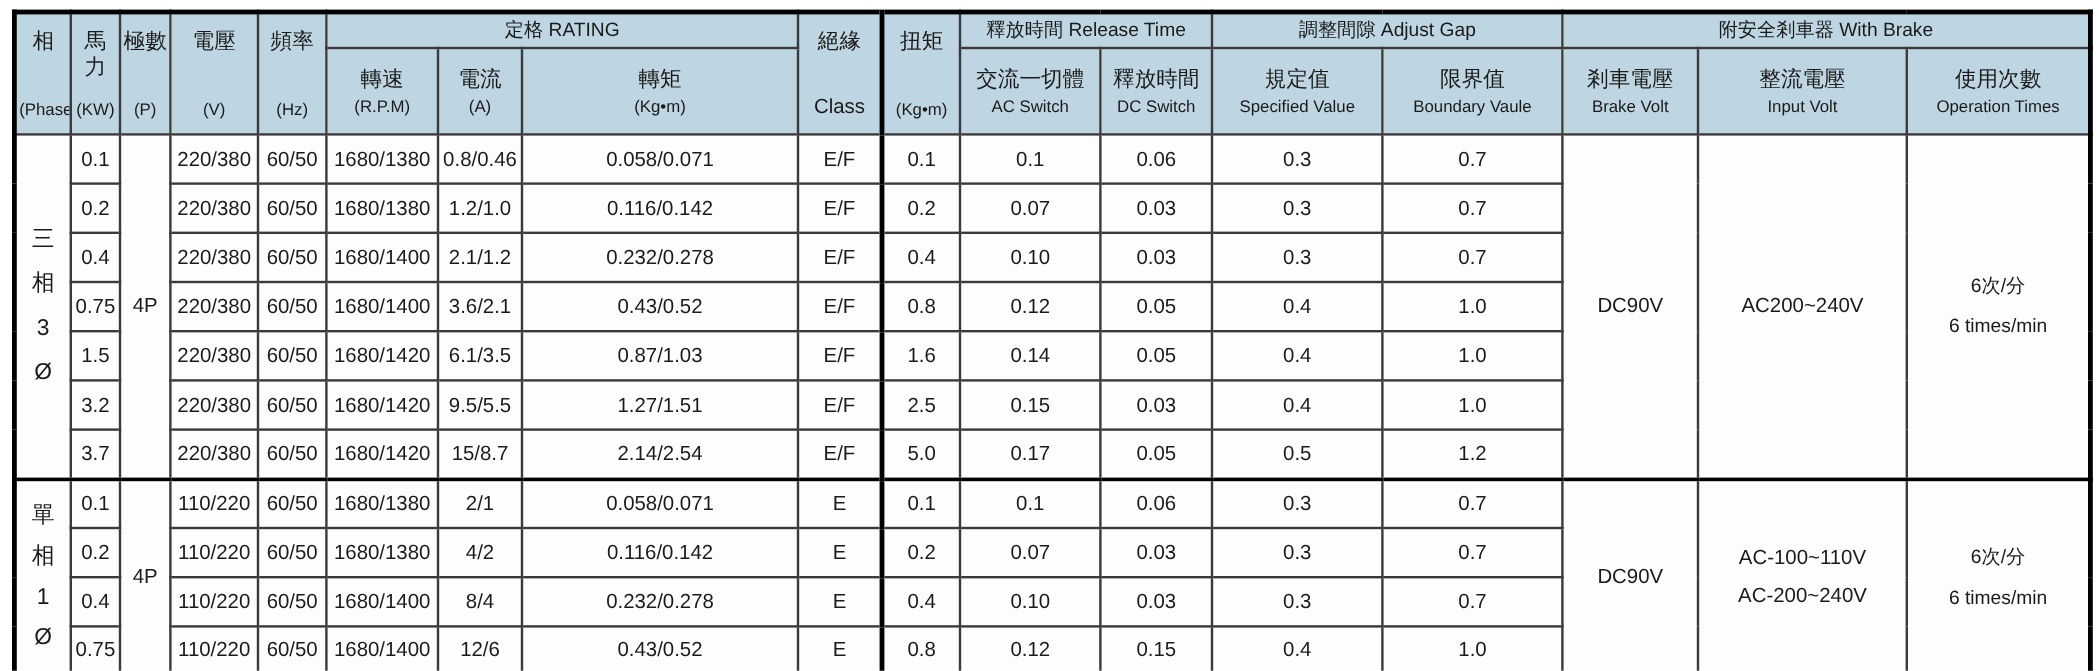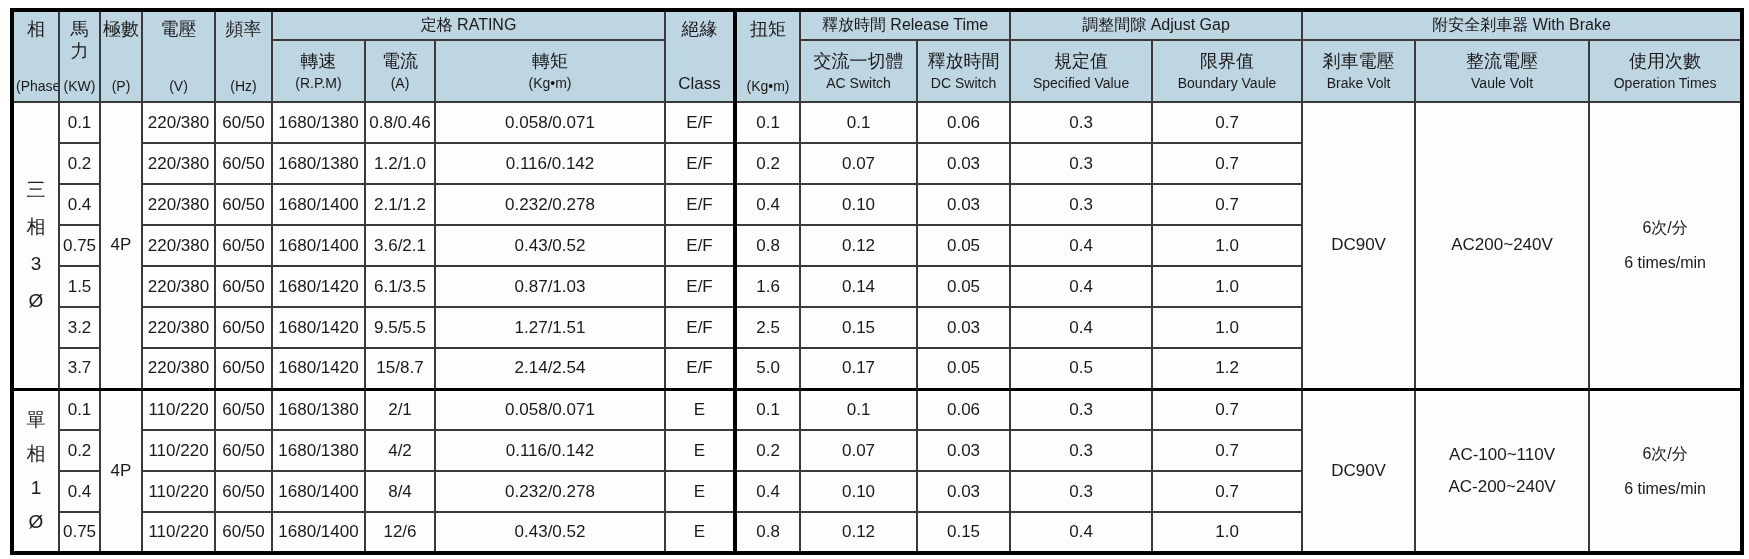--- a/index.html
+++ b/index.html
@@ -21,21 +21,21 @@
     border:2px solid #3a3a3a;
     text-align:center;
     vertical-align:middle;
     padding:0 2px;
     background:#fdfdfd;
     font-weight:normal;
     overflow:hidden;
   }
   thead th{background:#bed6e2;}
   tr.hrow1{height:30px;}
-  tr.hrow2{height:62px;}
+  tr.hrow2{height:72px;}
   tbody tr{height:41px;}
   .zh{font-size:18px;display:block;line-height:1.25;}
   .en{font-size:14px;display:block;line-height:1.3;}
   .group-label{font-size:16px;}
   .hsplit{
     display:flex;flex-direction:column;justify-content:space-between;
     height:78px;padding:4px 0;
   }
   .hstack{display:flex;flex-direction:column;justify-content:center;gap:2px;}
   td{font-size:17px;}
@@ -173,21 +173,21 @@
       </th>
       <th>
         <div class="hstack">
           <span class="zh">剎車電壓</span>
           <span class="en">Brake Volt</span>
         </div>
       </th>
       <th>
         <div class="hstack">
           <span class="zh">整流電壓</span>
-          <span class="en">Vaule Volt</span>
+          <span class="en">Input Volt</span>
         </div>
       </th>
       <th>
         <div class="hstack">
           <span class="zh">使用次數</span>
           <span class="en">Operation Times</span>
         </div>
       </th>
     </tr>
   </thead>

